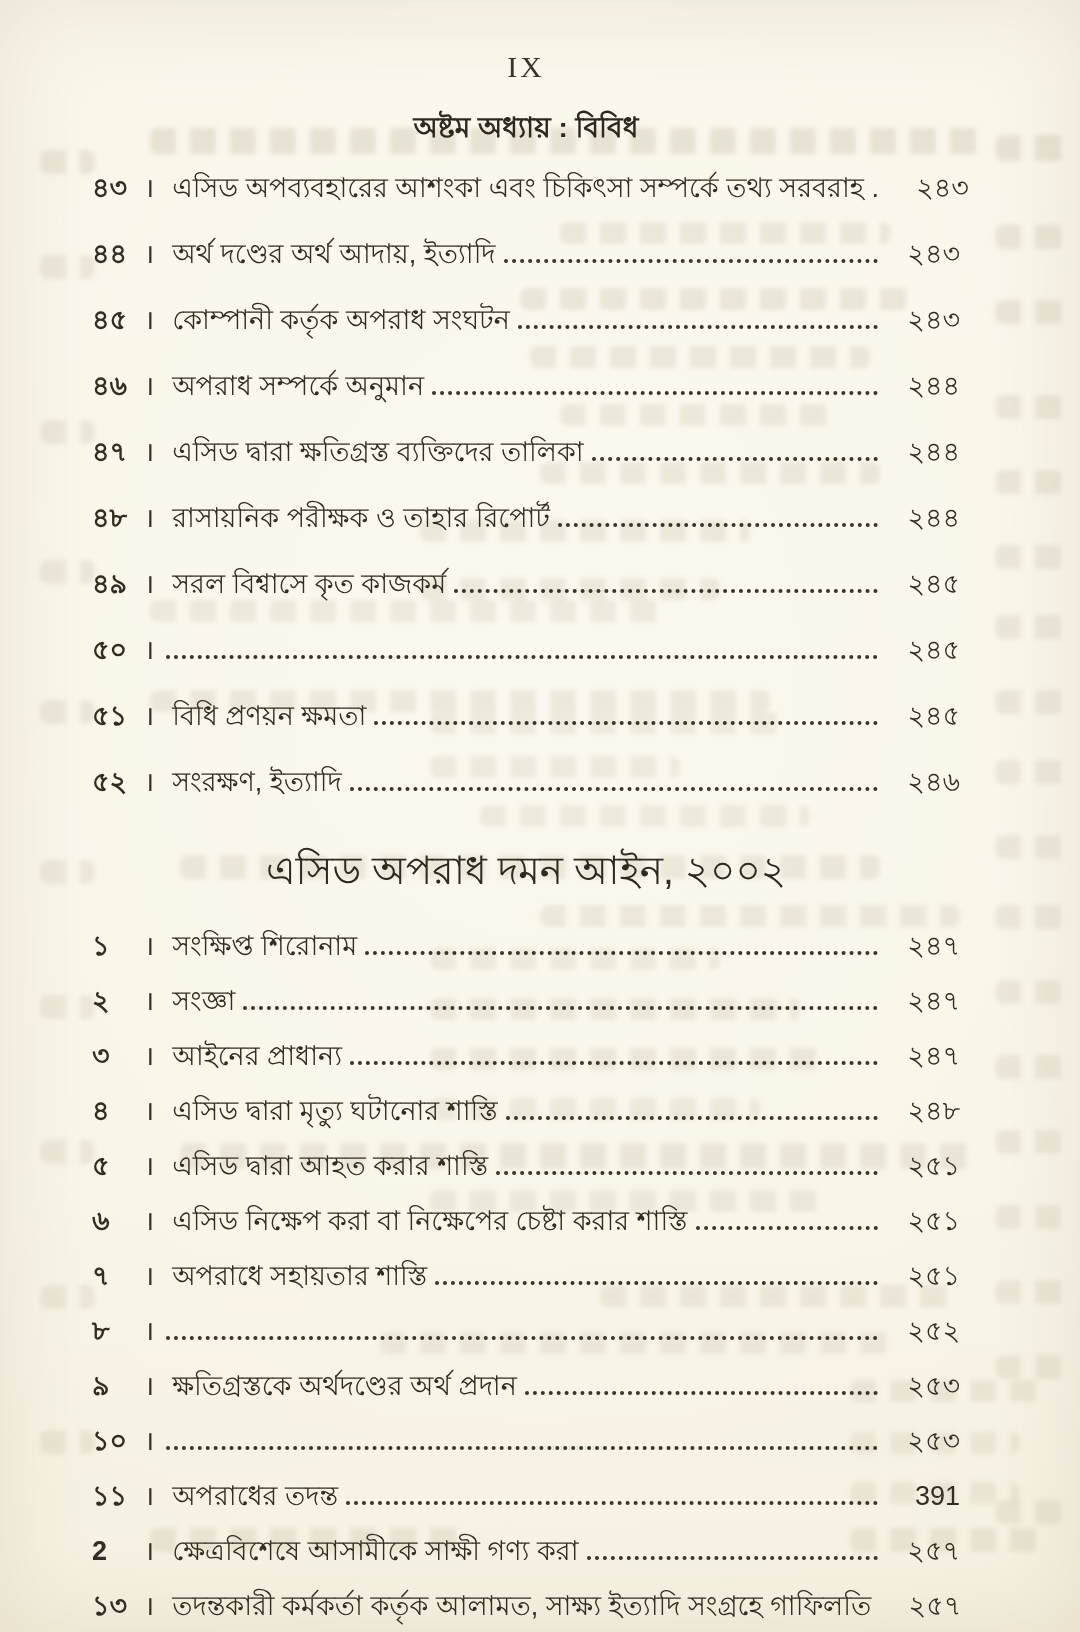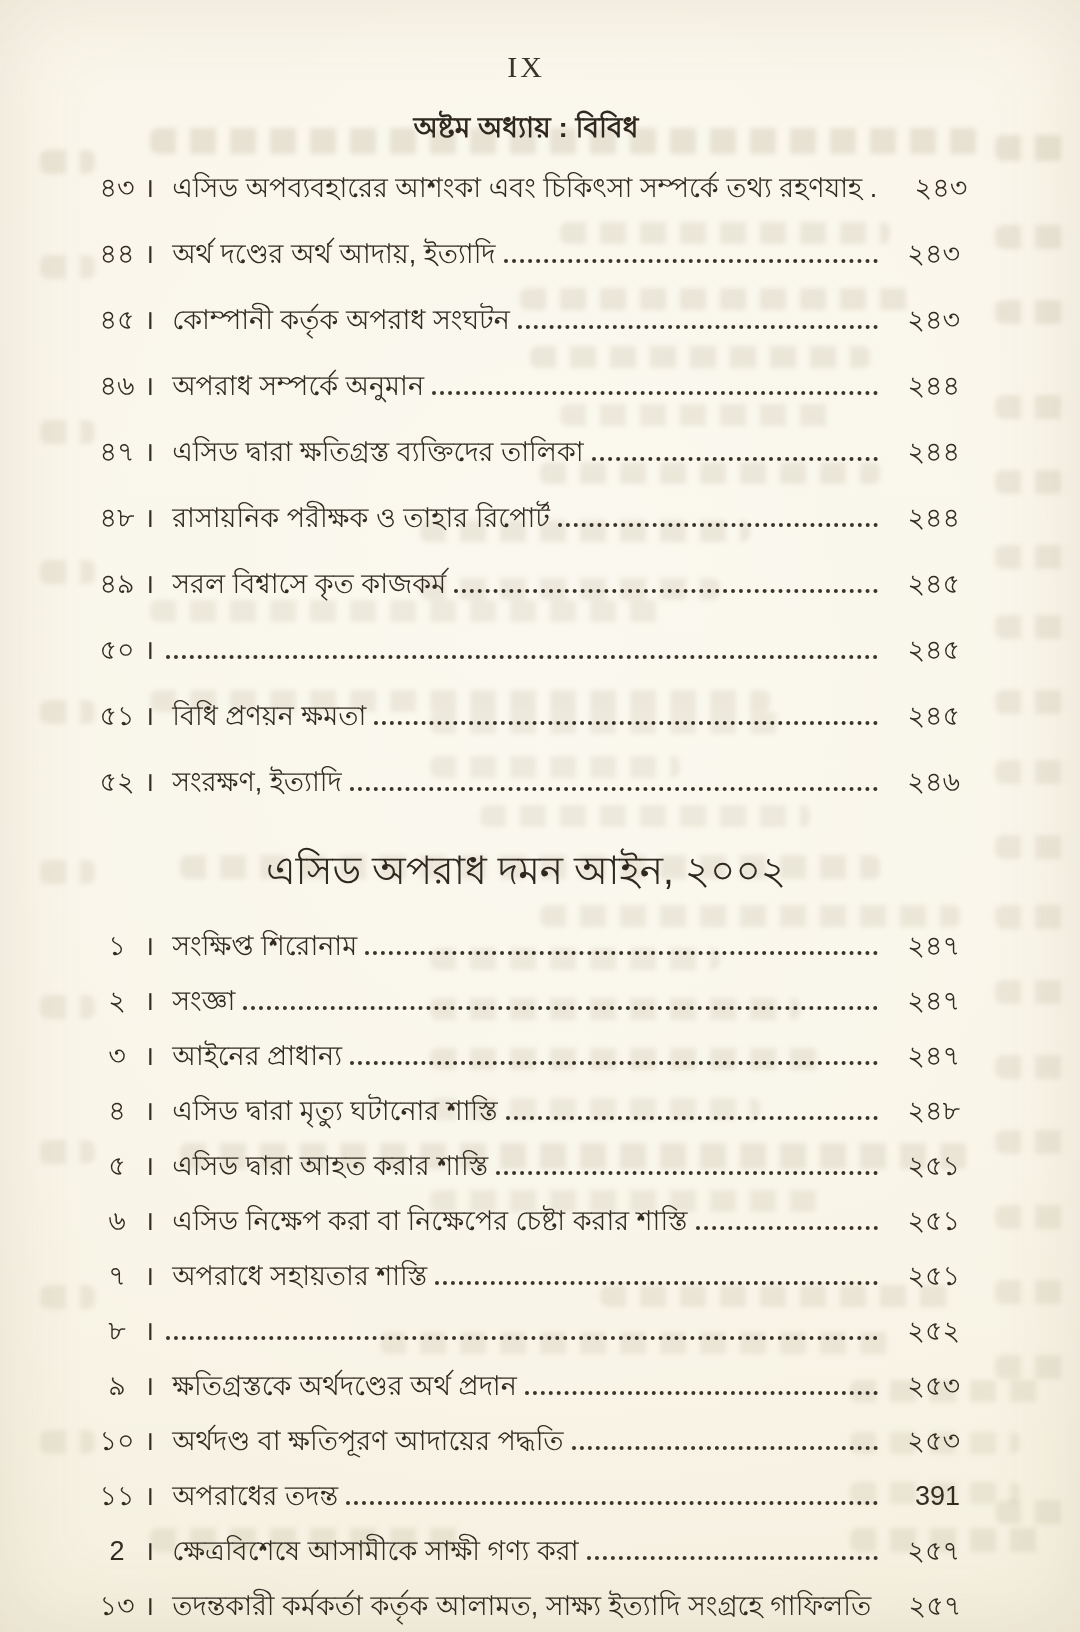--- a/index.html
+++ b/index.html
@@ -54,22 +54,23 @@
   .row{
     display:flex;
     align-items:baseline;
     font-size:27px;
     color:#332c22;
   }
   .chapter-toc .row{margin-bottom:21px;}
   .act-toc .row{margin-bottom:10px;}
   .no{
     min-width:50px;
-    text-align:center;
+    text-align:left;
     white-space:nowrap;
+    font-weight:bold;
   }
   .danda{margin:0 4px 0 2px;}
   .title{
     margin-left:14px;
     white-space:nowrap;
   }
   .leader{
     flex:1;
     border-bottom:4px dotted #3a332a;
     margin:0 10px 7px 8px;
@@ -147,21 +148,21 @@
 
   <div class="content">
     <div class="folio">IX</div>
 
     <h1 class="chapter-heading">অষ্টম অধ্যায় : বিবিধ</h1>
 
     <div class="toc chapter-toc" id="chapter-toc">
   <div class="row">
     <span class="no">৪৩</span>
     <span class="danda">।</span>
-    <span class="title">এসিড অপব্যবহারের আশংকা এবং চিকিৎসা সম্পর্কে তথ্য রহণযাহ .</span>
+    <span class="title">এসিড অপব্যবহারের আশংকা এবং চিকিৎসা সম্পর্কে তথ্য সরবরাহ .</span>
     <span class="leader none"></span>
     <span class="pg">২৪৩</span>
   </div>
 
   <div class="row">
     <span class="no">৪৪</span>
     <span class="danda">।</span>
     <span class="title">অর্থ দণ্ডের অর্থ আদায়, ইত্যাদি</span>
     <span class="leader"></span>
     <span class="pg">২৪৩</span>
@@ -301,21 +302,20 @@
     <span class="no">৯</span>
     <span class="danda">।</span>
     <span class="title">ক্ষতিগ্রস্তকে অর্থদণ্ডের অর্থ প্রদান</span>
     <span class="leader"></span>
     <span class="pg">২৫৩</span>
   </div>
 
   <div class="row">
     <span class="no">১০</span>
     <span class="danda">।</span>
-    <span class="title">অর্থদণ্ড বা ক্ষতিপূরণ আদায়ের পদ্ধতি</span>
     <span class="leader"></span>
     <span class="pg">২৫৩</span>
   </div>
 
   <div class="row">
     <span class="no">১১</span>
     <span class="danda">।</span>
     <span class="title">অপরাধের তদন্ত</span>
     <span class="leader"></span>
     <span class="pg">391</span>

